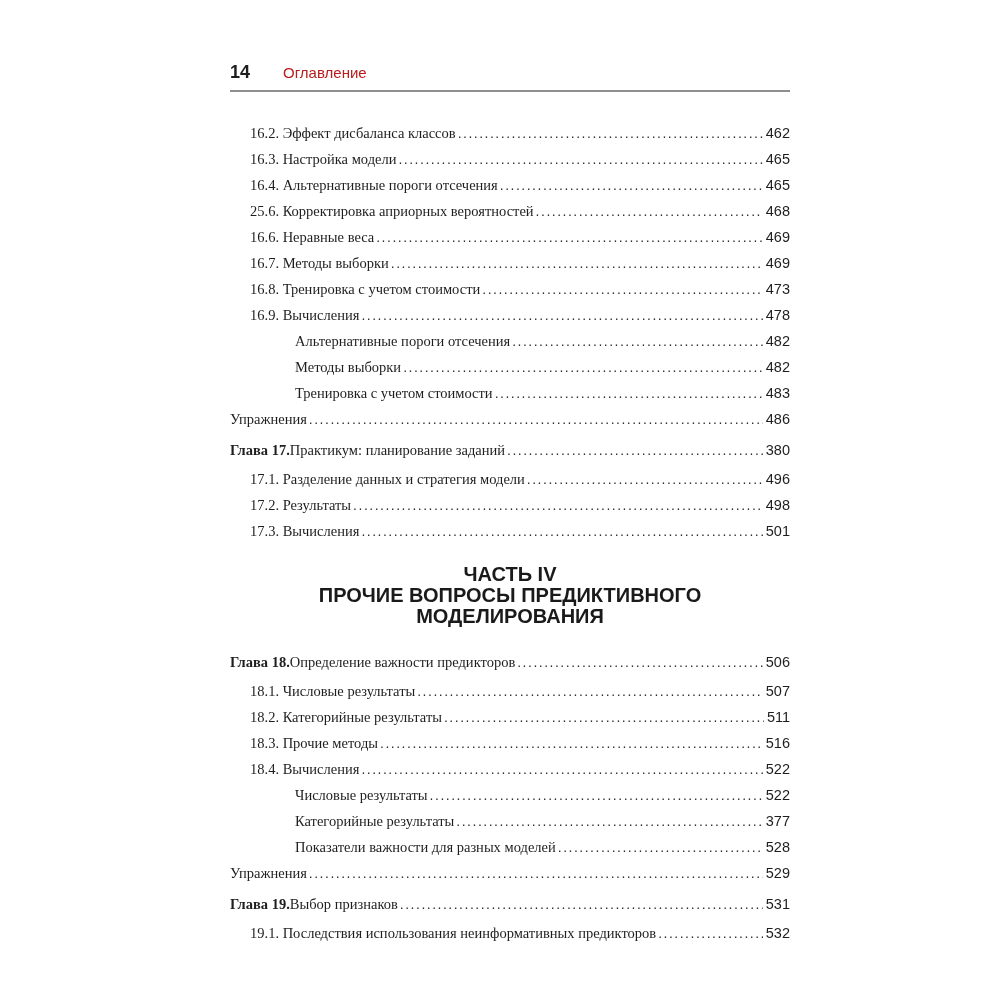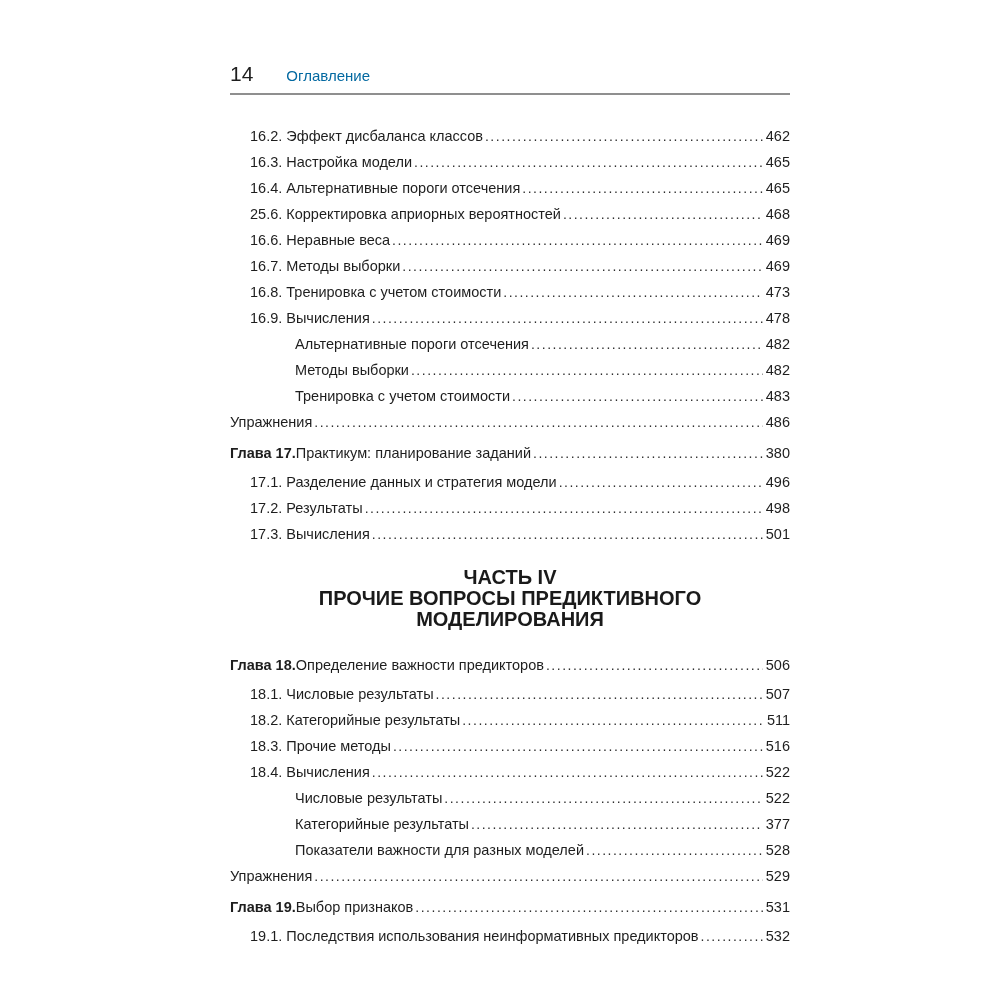--- a/index.html
+++ b/index.html
@@ -17,37 +17,37 @@
     top: 62px;
     width: 560px;
   }
   .running-header {
     display: flex;
     align-items: baseline;
     border-bottom: 2px solid #8f8f8f;
     padding-bottom: 7px;
   }
   .pagenum {
-    font-weight: normal;
-    font-size: 21px;
+    font-weight: bold;
+    font-size: 18px;
   }
   .running-title {
     margin-left: 33px;
     font-size: 15px;
-    color: #0369a1;
+    color: #b91c1c;
   }
   .toc { margin-top: 28px; }
   .toc-row {
     display: flex;
     align-items: baseline;
     height: 26px;
     line-height: 26px;
     font-size: 14.5px;
   }
-  .toc-title { white-space: nowrap; }
+  .toc-title { white-space: nowrap; font-family: Liberation Serif, serif; }
   .level-0 { padding-left: 0; }
   .level-1 { padding-left: 20px; }
   .level-2 { padding-left: 65px; align-items: flex-end; }
   .chapter { margin-top: 5px; }
   .chapter + .toc-row { margin-top: 3px; }
   .chapter b { font-weight: bold; }
   .leader {
     flex: 1;
     overflow: hidden;
     white-space: nowrap;

